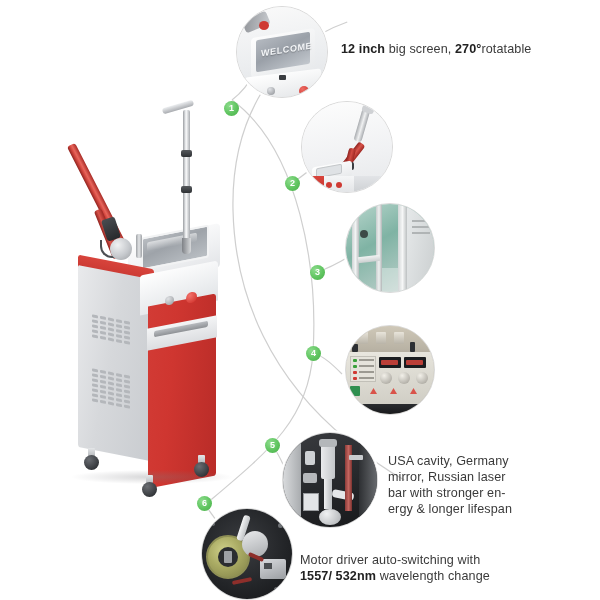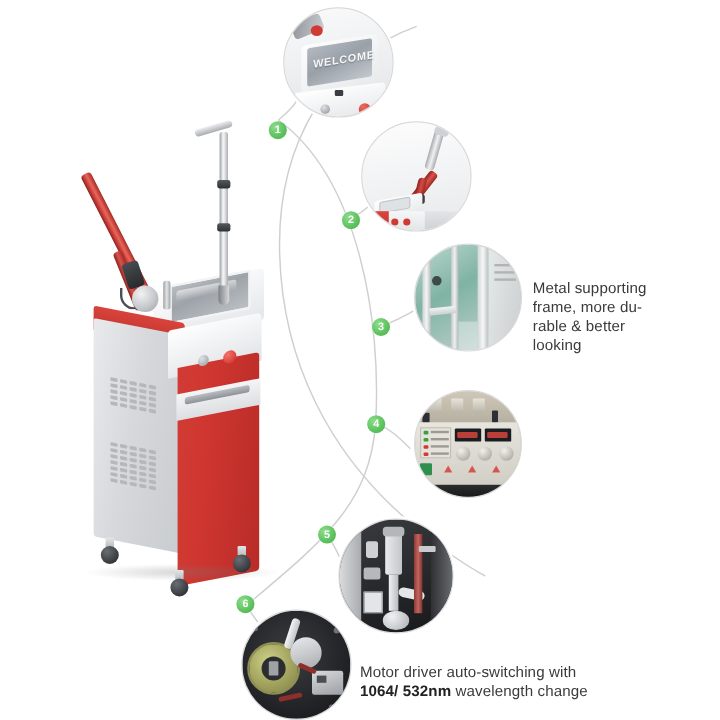--- a/index.html
+++ b/index.html
@@ -384,20 +384,21 @@
       <div class="px" style="left:14px; top:26px; width:64px; height:40px; background:linear-gradient(160deg,#fdfdfd,#e8eaec); transform:skewY(-9deg); border-radius:4px;"></div>
       <div class="px" style="left:19px; top:29px; width:54px; height:32px; background:linear-gradient(160deg,#b4b9c0 0%,#9aa0a8 45%,#c3c8ce 100%); transform:skewY(-9deg); border-radius:2px;"></div>
       <div class="px" style="left:24px; top:38px; width:44px; height:10px; transform:skewY(-9deg); color:#f4f6f8; font-size:9px; font-weight:bold; letter-spacing:.6px; text-align:center; line-height:10px; text-shadow:0 1px 1px rgba(0,0,0,.25);">WELCOME</div>
       <div class="px" style="left:8px; top:66px; width:76px; height:24px; background:linear-gradient(175deg,#ffffff,#e6e8ea); transform:skewY(-7deg); border-radius:3px;"></div>
       <div class="px" style="left:42px; top:68px; width:7px; height:5px; background:#3a3d41; border-radius:1px;"></div>
       <div class="px" style="left:30px; top:80px; width:8px; height:8px; border-radius:50%; background:radial-gradient(circle at 35% 30%,#e0e2e5,#8d9095);"></div>
       <div class="px" style="left:62px; top:79px; width:10px; height:10px; border-radius:50%; background:radial-gradient(circle at 35% 30%,#ef6b63,#c22a24);"></div>
     </div>
   </div>
   <div class="badge" style="left:224px; top:101px;">1</div>
+  <div class="callout" style="left:341px; top:41px; width:250px;"><b>12 inch </b>big screen, <b>270°</b>rotatable</div>
 
   <div class="thumb" style="left:301px; top:101px; width:92px; height:92px;">
     <div class="thumb-inner" style="background:linear-gradient(170deg,#fdfdfd 0%,#f0f1f3 60%,#e6e8ea 100%);">
       <div class="px" style="left:56px; top:6px; width:8px; height:34px; background:linear-gradient(90deg,#a8abaf,#f0f1f2,#a8abaf); transform:rotate(16deg); border-radius:3px;"></div>
       <div class="px" style="left:60px; top:4px; width:12px; height:7px; background:#cfd1d4; border-radius:3px; transform:rotate(16deg);"></div>
       <div class="px" style="left:28px; top:32px; width:8px; height:46px; background:linear-gradient(90deg,#8e221e,#d9544b,#9e2823); transform:rotate(38deg); transform-origin:bottom center; border-radius:3px;"></div>
       <div class="px" style="left:44px; top:46px; width:7px; height:26px; background:linear-gradient(90deg,#8e221e,#d24c44,#9e2823); transform:rotate(14deg); border-radius:3px;"></div>
       <div class="px" style="left:40px; top:60px; width:12px; height:8px; background:#3a3d41; border-radius:2px;"></div>
       <div class="px" style="left:10px; top:62px; width:40px; height:16px; background:linear-gradient(170deg,#ffffff,#e7e9eb); transform:skewY(-10deg); border-radius:3px;"></div>
       <div class="px" style="left:14px; top:64px; width:26px; height:10px; background:#dfe2e5; transform:skewY(-10deg); border-radius:2px; border:1px solid #c3c6c9;"></div>
@@ -418,21 +419,20 @@
       <div class="px" style="left:61px; top:0; width:29px; height:90px; background:linear-gradient(100deg,#e6e9ea,#c9cdce);"></div>
       <div class="px" style="left:66px; top:16px; width:18px; height:2px; background:#b0b4b5;"></div>
       <div class="px" style="left:66px; top:22px; width:18px; height:2px; background:#b0b4b5;"></div>
       <div class="px" style="left:66px; top:28px; width:18px; height:2px; background:#b0b4b5;"></div>
       <div class="px" style="left:12px; top:52px; width:22px; height:6px; background:linear-gradient(180deg,#f1f3f3,#cbcfd0); transform:rotate(-6deg);"></div>
       <div class="px" style="left:14px; top:26px; width:8px; height:8px; border-radius:50%; background:#3d4a47;"></div>
       <div class="px" style="left:36px; top:64px; width:16px; height:26px; background:rgba(255,255,255,.35);"></div>
     </div>
   </div>
   <div class="badge" style="left:310px; top:265px;">3</div>
-  <div class="callout" style="left:444px; top:232px; width:150px;">Metal supporting<br>frame, more du-<br>rable &amp; better<br>looking</div>
 
   <div class="thumb" style="left:345px; top:325px; width:90px; height:90px;">
     <div class="thumb-inner" style="background:linear-gradient(160deg,#d8d2c4 0%,#bfb9ab 60%,#a9a396 100%);">
       <div class="px" style="left:0; top:0; width:90px; height:26px; background:linear-gradient(180deg,#cfc8b8,#b6b0a2);"></div>
       <div class="px" style="left:12px; top:6px; width:10px; height:12px; background:linear-gradient(180deg,#e8e4da,#b9b4a8); border-radius:1px;"></div>
       <div class="px" style="left:30px; top:6px; width:10px; height:12px; background:linear-gradient(180deg,#e8e4da,#b9b4a8); border-radius:1px;"></div>
       <div class="px" style="left:48px; top:6px; width:10px; height:12px; background:linear-gradient(180deg,#e8e4da,#b9b4a8); border-radius:1px;"></div>
       <div class="px" style="left:6px; top:18px; width:6px; height:8px; background:#2c2f33; border-radius:1px;"></div>
       <div class="px" style="left:64px; top:16px; width:5px; height:10px; background:#2c2f33; border-radius:1px;"></div>
       <div class="px" style="left:0; top:26px; width:90px; height:52px; background:linear-gradient(175deg,#e9e7df,#cfcdc4);"></div>
@@ -471,33 +471,34 @@
       <div class="px" style="left:49px; top:58px; width:22px; height:8px; background:#e4e6e8; border-radius:4px; transform:rotate(12deg);"></div>
       <div class="px" style="left:62px; top:12px; width:7px; height:66px; background:linear-gradient(90deg,#8c3b38,#c4655f,#7e3330);"></div>
       <div class="px" style="left:22px; top:18px; width:10px; height:14px; background:#cfd2d5; border-radius:2px;"></div>
       <div class="px" style="left:20px; top:40px; width:14px; height:10px; background:#b6b9bc; border-radius:2px;"></div>
       <div class="px" style="left:20px; top:60px; width:16px; height:18px; background:#e3e5e7; border:1px solid #9a9da0;"></div>
       <div class="px" style="left:36px; top:76px; width:22px; height:16px; border-radius:50%; background:radial-gradient(circle at 35% 30%,#f0f1f2,#aaadb0);"></div>
       <div class="px" style="left:66px; top:22px; width:14px; height:5px; background:#c8cbce; border-radius:1px;"></div>
     </div>
   </div>
   <div class="badge" style="left:265px; top:438px;">5</div>
+  <div class="callout" style="left:388px; top:453px; width:205px;">USA cavity, Germany<br>mirror, Russian laser<br>bar with stronger en-<br>ergy &amp;  longer lifespan</div>
 
   <div class="thumb" style="left:201px; top:508px; width:92px; height:92px;">
     <div class="thumb-inner" style="background:radial-gradient(circle at 45% 40%,#3b3d41 0%,#222427 60%,#131416 100%);">
       <div class="px" style="left:4px; top:26px; width:44px; height:44px; border-radius:50%; background:radial-gradient(circle at 40% 35%,#cfd08a 0%,#a9aa63 45%,#7f8047 100%); border:2px solid #8e8f55;"></div>
       <div class="px" style="left:16px; top:38px; width:20px; height:20px; border-radius:50%; background:#2b2d30;"></div>
       <div class="px" style="left:22px; top:42px; width:8px; height:12px; background:#9ea1a5; border-radius:1px;"></div>
       <div class="px" style="left:40px; top:22px; width:26px; height:26px; border-radius:50%; background:linear-gradient(160deg,#e9eaec,#a9acaf);"></div>
       <div class="px" style="left:38px; top:6px; width:7px; height:26px; background:linear-gradient(90deg,#f4f5f6,#c0c3c6); transform:rotate(18deg); border-radius:3px;"></div>
       <div class="px" style="left:58px; top:50px; width:26px; height:20px; background:linear-gradient(160deg,#d8dade,#9b9ea2); border-radius:2px;"></div>
       <div class="px" style="left:62px; top:54px; width:8px; height:6px; background:#4a4d51;"></div>
       <div class="px" style="left:46px; top:46px; width:16px; height:4px; background:#8e2f2b; border-radius:2px; transform:rotate(24deg);"></div>
       <div class="px" style="left:30px; top:70px; width:20px; height:4px; background:#8e2f2b; border-radius:2px; transform:rotate(-12deg);"></div>
       <div class="px" style="left:8px; top:12px; width:5px; height:5px; border-radius:50%; background:#6f7276;"></div>
       <div class="px" style="left:76px; top:14px; width:5px; height:5px; border-radius:50%; background:#6f7276;"></div>
       <div class="px" style="left:72px; top:78px; width:5px; height:5px; border-radius:50%; background:#6f7276;"></div>
     </div>
   </div>
   <div class="badge" style="left:197px; top:496px;">6</div>
-  <div class="callout" style="left:300px; top:552px; width:290px;">Motor driver auto-switching with<br><b>1064/ 532nm</b> wavelength change</div>
+  <div class="callout" style="left:300px; top:552px; width:290px;">Motor driver auto-switching with<br><b>1557/ 532nm</b> wavelength change</div>
 
 </div>
 
 </body></html>

